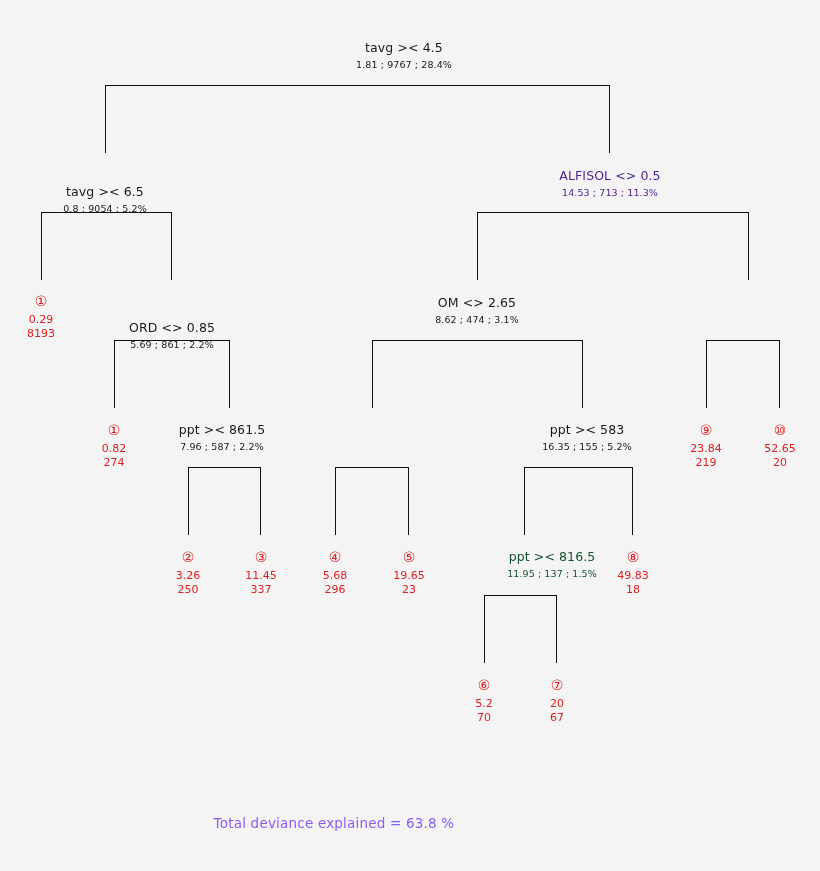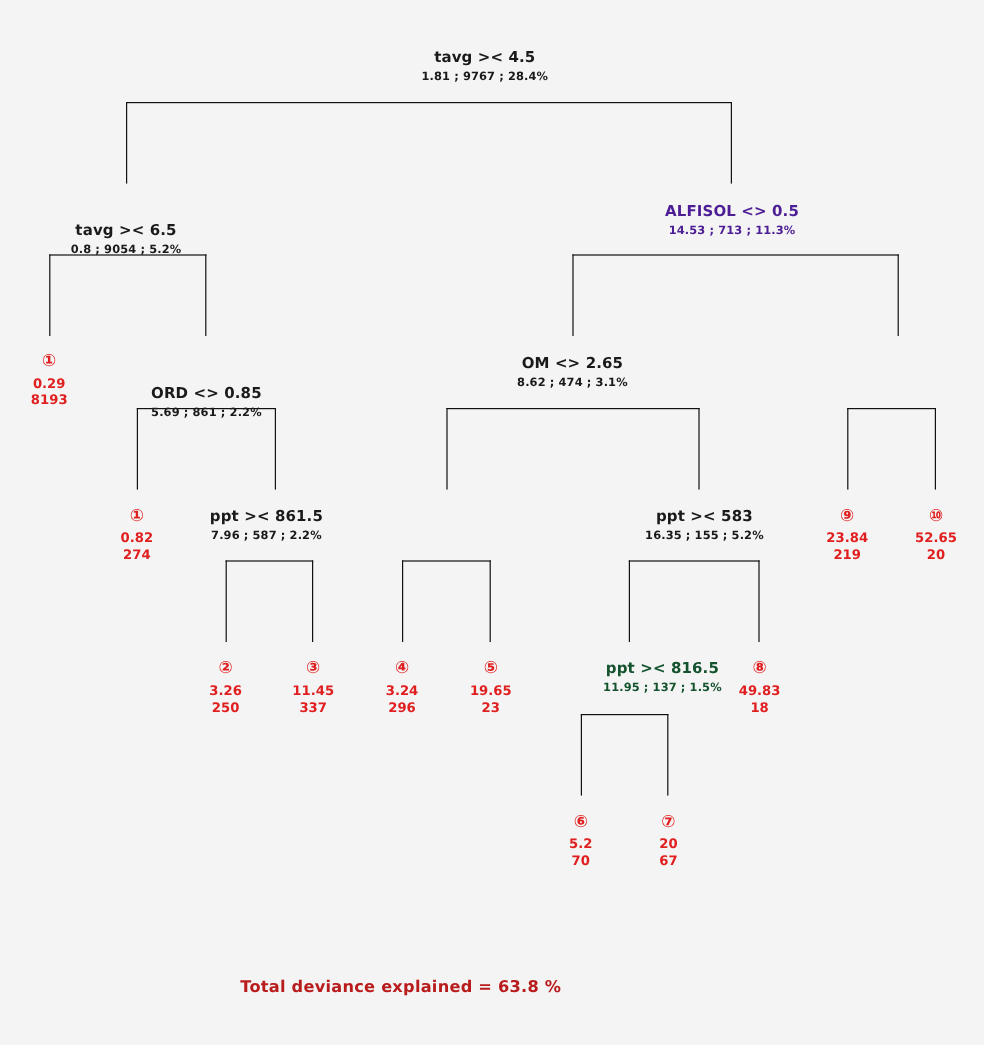--- a/index.html
+++ b/index.html
@@ -12,21 +12,20 @@
     height: 871px;
     background: #f4f4f4;
     font-family: "DejaVu Sans", sans-serif;
     overflow: hidden;
   }
   #tree-canvas {
     position: relative;
     width: 668px;
     height: 871px;
     background: #f4f4f4;
-    font-weight: bold;
   }
   
   .split-node {
     position: absolute;
     text-align: center;
     color: #1a1a1a;
     white-space: nowrap;
     transform: translateX(-50%);
   }
   .split-label {
@@ -194,21 +193,21 @@
       <div class="leaf-value">3.26</div>
       <div class="leaf-count">250</div>
     </div>
     <div class="leaf-node" style="left: 261px; top: 549px; color: rgb(224, 32, 32);">
       <div class="leaf-badge">③</div>
       <div class="leaf-value">11.45</div>
       <div class="leaf-count">337</div>
     </div>
     <div class="leaf-node" style="left: 335px; top: 549px; color: rgb(224, 32, 32);">
       <div class="leaf-badge">④</div>
-      <div class="leaf-value">3.24</div>
+      <div class="leaf-value">5.68</div>
       <div class="leaf-count">296</div>
     </div>
     <div class="leaf-node" style="left: 409px; top: 549px; color: rgb(224, 32, 32);">
       <div class="leaf-badge">⑤</div>
       <div class="leaf-value">19.65</div>
       <div class="leaf-count">23</div>
     </div>
     <div class="leaf-node" style="left: 484px; top: 677px; color: rgb(224, 32, 32);">
       <div class="leaf-badge">⑥</div>
       <div class="leaf-value">5.2</div>
@@ -227,14 +226,14 @@
     <div class="leaf-node" style="left: 706px; top: 422px; color: rgb(224, 32, 32);">
       <div class="leaf-badge">⑨</div>
       <div class="leaf-value">23.84</div>
       <div class="leaf-count">219</div>
     </div>
     <div class="leaf-node" style="left: 780px; top: 422px; color: rgb(224, 32, 32);">
       <div class="leaf-badge">⑩</div>
       <div class="leaf-value">52.65</div>
       <div class="leaf-count">20</div>
     </div>
-    <div id="caption" style="top: 815px; color: #b91c1c;">Total deviance explained = 63.8 %</div>
+    <div id="caption" style="top: 815px; color: #8b5cf6;">Total deviance explained = 63.8 %</div>
   </div>
 
 </body></html>

